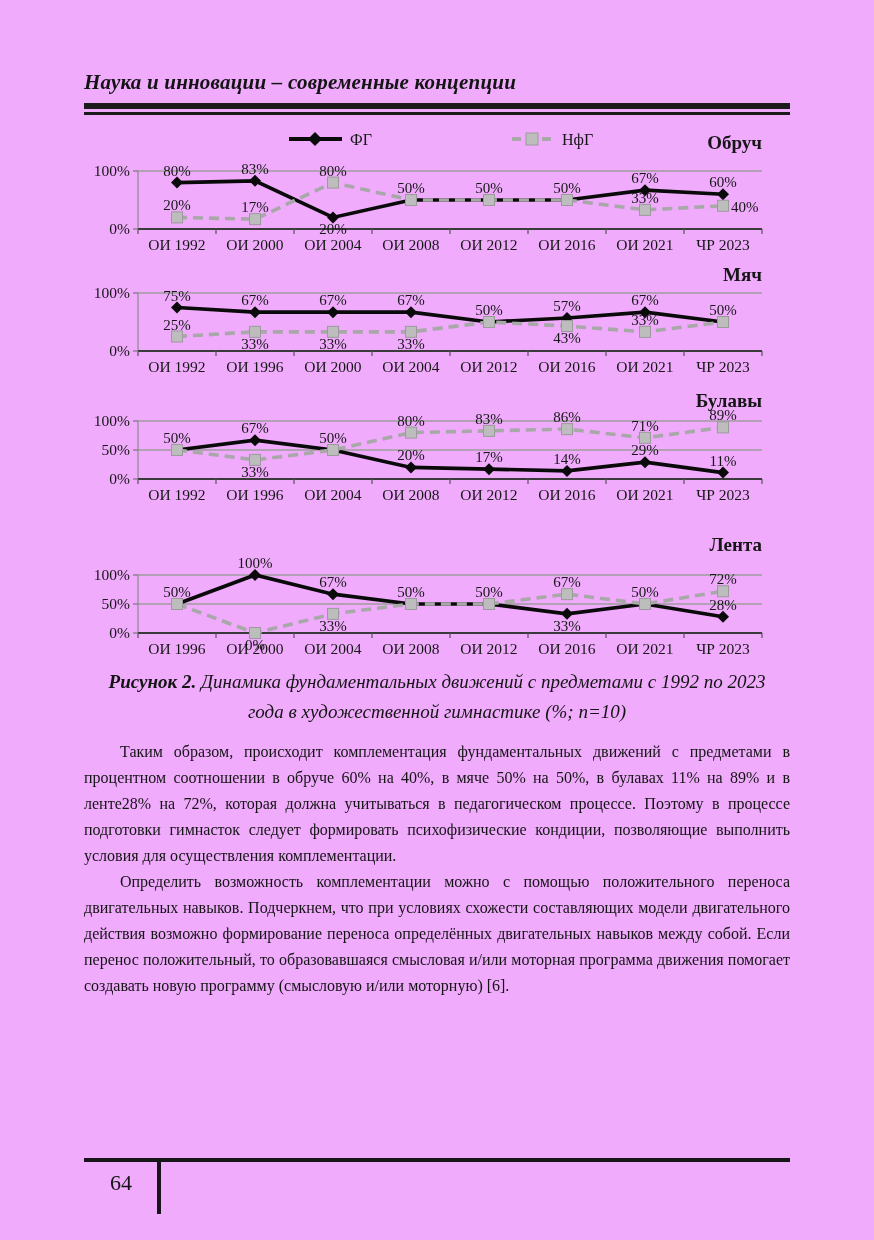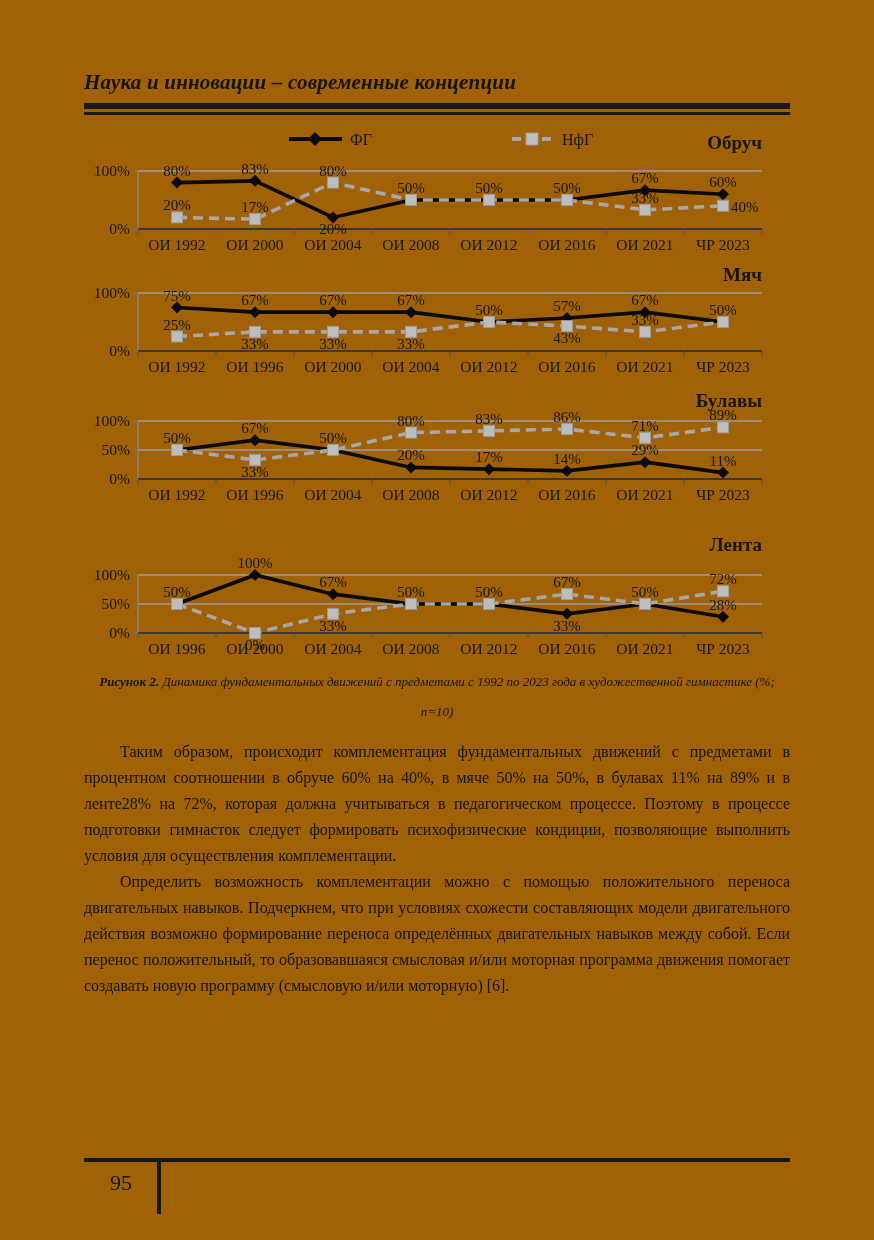--- a/index.html
+++ b/index.html
@@ -1,40 +1,40 @@
 <!DOCTYPE html>
 <html><head>
 <meta charset="utf-8">
 <style>
   html,body{margin:0;padding:0;background:#ffffff;}
   .page{
     position:relative;
     width:874px;height:1240px;
     box-sizing:border-box;
     padding:70px 84px 0 84px;
-    background:#a16207;
+    background:#f0abfc;
     font-family:"Liberation Serif", serif;
     color:#141414;
     overflow:hidden;
   }
   .journal-title{
     font-size:21px;font-weight:bold;font-style:italic;
     letter-spacing:.2px;margin:0 0 8px 0;
   }
   .double-rule{border-top:6px solid #1b1b1b;border-bottom:3px solid #1b1b1b;height:3px;}
   .charts{margin-top:8px;}
   figure.chart{margin:0;padding:0;}
   figure.chart.gap1{margin-bottom:10px;}
   figure.chart.gap2{margin-bottom:14px;}
   figure.chart.gap3{margin-bottom:26px;}
   .figure-caption{
     margin:8px auto 12px auto;
     text-align:center;
     font-style:italic;
-    font-size:13px;line-height:30px;
+    font-size:19px;line-height:30px;
     max-width:680px;
   }
   .figure-caption .cap-label{font-weight:bold;}
   .bodytext p{
     margin:0;
     font-size:16px;line-height:26px;
     text-align:justify;
     text-indent:36px;
   }
   .page-footer{position:absolute;left:84px;right:84px;top:1158px;}
@@ -385,18 +385,18 @@
   </div>
 
   <div class="bodytext">
     <p>Таким образом, происходит комплементация фундаментальных движений с предметами в процентном соотношении в обруче 60% на 40%, в мяче 50% на 50%, в булавах 11% на 89% и в ленте28% на 72%, которая должна учитываться в педагогическом процессе. Поэтому в процессе подготовки гимнасток следует формировать психофизические кондиции, позволяющие выполнить условия для осуществления комплементации.</p>
     <p>Определить возможность комплементации можно с помощью положительного переноса двигательных навыков. Подчеркнем, что при условиях схожести составляющих модели двигательного действия возможно формирование переноса определённых двигательных навыков между собой. Если перенос положительный, то образовавшаяся смысловая и/или моторная программа движения помогает создавать новую программу (смысловую и/или моторную) [6].</p>
   </div>
 
   <div class="page-footer">
     <div class="footer-rule"></div>
     <div class="footer-row">
-      <span class="page-number">95</span>
+      <span class="page-number">64</span>
       <span class="footer-bars"></span>
     </div>
   </div>
 
 </div>
 
 </body></html>

